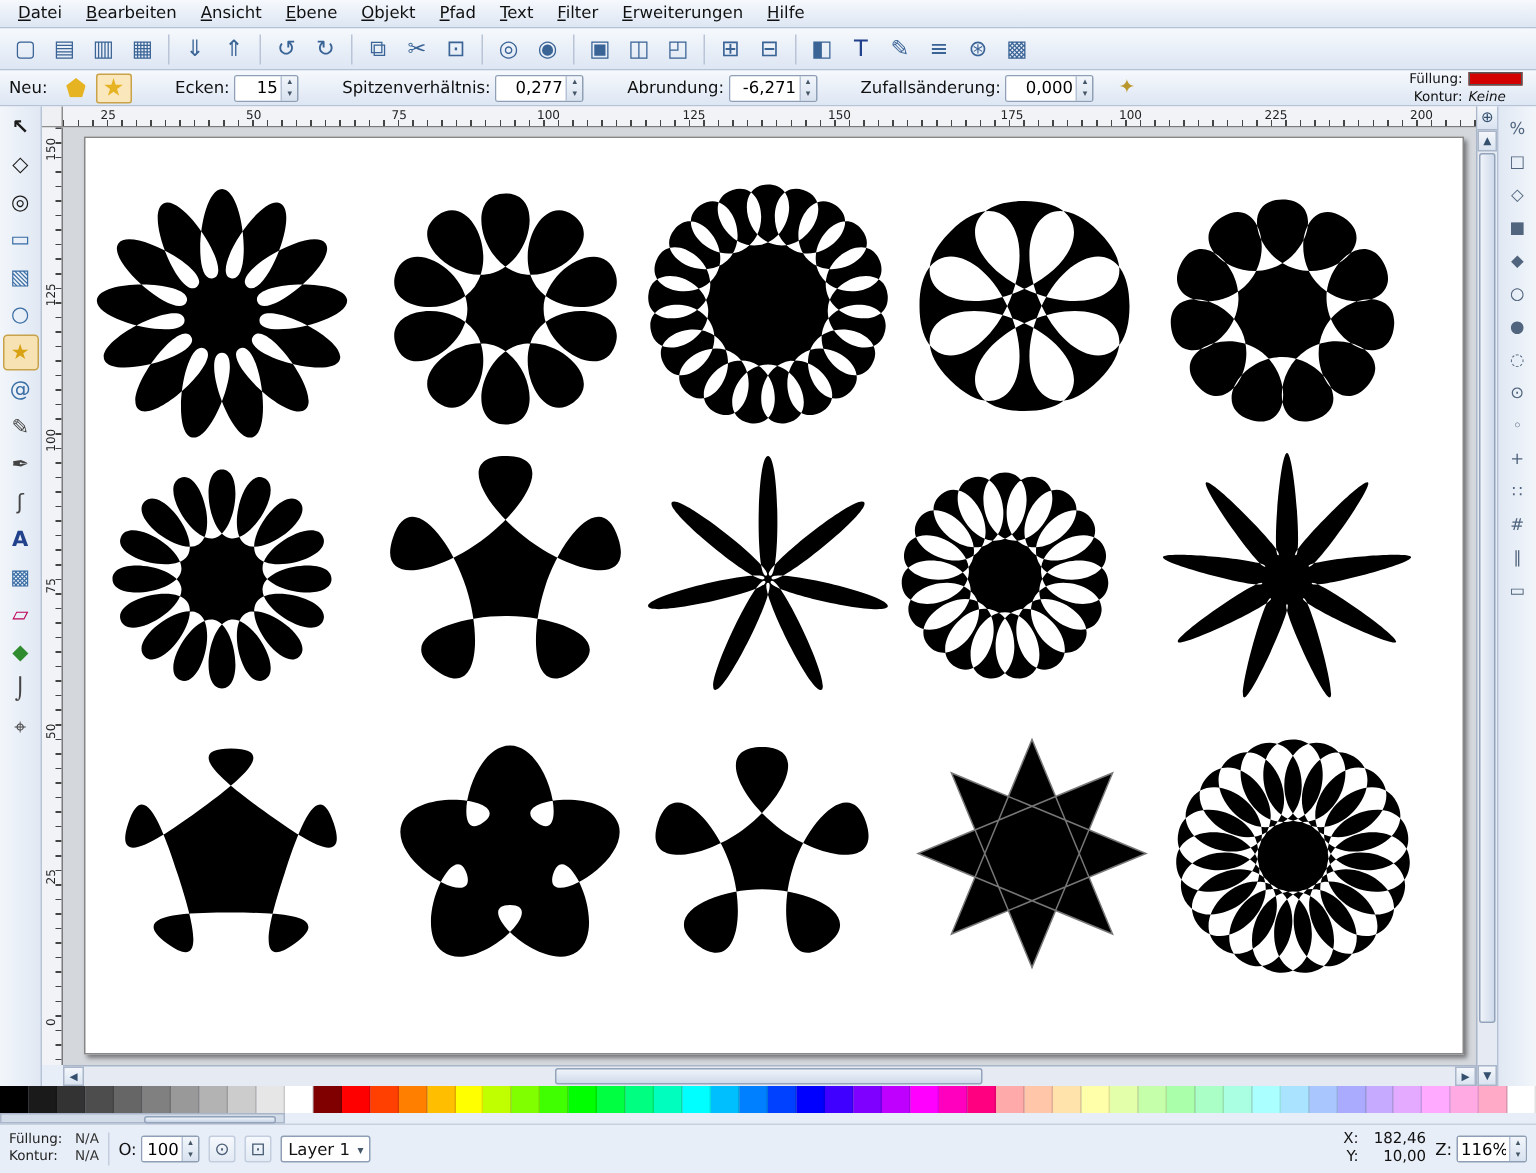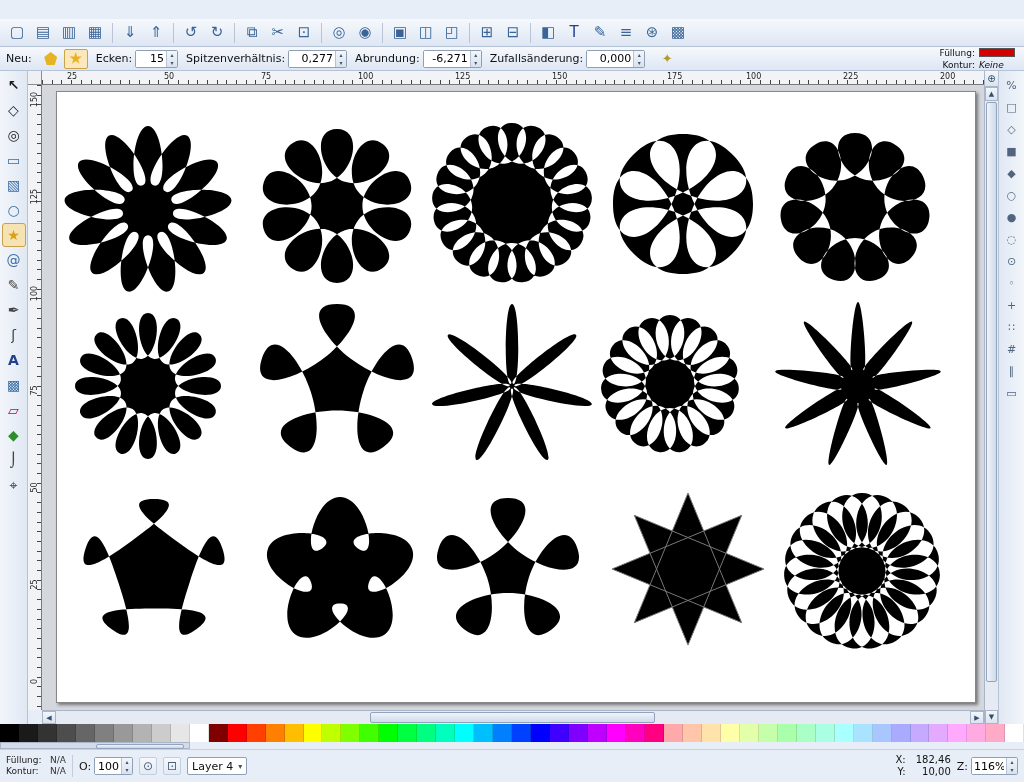--- a/index.html
+++ b/index.html
@@ -13,21 +13,21 @@
   .menu-item{padding:1px 8px 2px 8px}
   .menu-item::first-letter{text-decoration:underline}
   
   #commandsbar{top:19px;height:28px;display:flex;align-items:center;padding:0 4px}
   .tb-btn{width:24px;height:24px;margin:0 1px;display:flex;align-items:center;justify-content:center;border:1px solid transparent;border-radius:3px}
   .tb-btn .glyph{font-size:15px;line-height:1;color:#3a6496}
   .tb-sep{width:1px;height:20px;background:#b9c4d6;margin:0 4px}
   
   #tooloptions{top:47px;height:24px;display:flex;align-items:center;padding:0 6px;gap:3px}
   #to-fields{display:contents}
-  .to-label{margin-left:5px;white-space:nowrap}
+  .to-label{margin-left:26px;white-space:nowrap}
   .spin{display:flex;align-items:stretch;height:18px;border:1px solid #8fa0b6;background:#fff;border-radius:2px}
   .spin input{border:none;outline:none;width:46px;font:inherit;text-align:right;padding:0 2px;background:#fff}
   .spin input.narrow{width:30px}
   .spin-arrows{display:flex;flex-direction:column;width:11px;background:linear-gradient(#f2f6fb,#d8e2ef);border-left:1px solid #b6c3d6}
   .spin-up,.spin-down{flex:1;display:flex;align-items:center;justify-content:center;font-size:6px;color:#445566;line-height:1}
   #shape-modes{display:flex;gap:1px;margin-left:4px}
   .mode-btn{width:24px;height:20px;display:flex;align-items:center;justify-content:center;border:1px solid transparent}
   .mode-btn.active{background:#fbe7bc;border:1px solid #caa24a;border-radius:2px}
   .shape-glyph{width:13px;height:13px;display:inline-block;background:#e6b322}
   .shape-glyph.polygon{clip-path:polygon(50% 0,100% 38%,81% 100%,19% 100%,0 38%)}
@@ -89,20 +89,32 @@
   .sb-zoom-wrap{display:flex;align-items:center;gap:3px}
   .sb-zoom-wrap input{width:34px}
   .sb-opacity-wrap{display:flex;align-items:center;gap:3px}
   .sb-opacity-wrap input{width:26px}
 </style>
 </head>
 <body>
 
 <div id="app">
 
+  <div id="menubar" class="bar">
+      <span class="menu-item">Datei</span>
+      <span class="menu-item">Bearbeiten</span>
+      <span class="menu-item">Ansicht</span>
+      <span class="menu-item">Ebene</span>
+      <span class="menu-item">Objekt</span>
+      <span class="menu-item">Pfad</span>
+      <span class="menu-item">Text</span>
+      <span class="menu-item">Filter</span>
+      <span class="menu-item">Erweiterungen</span>
+      <span class="menu-item">Hilfe</span>
+    </div>
 
   <div id="commandsbar" class="bar">
       <button class="tb-btn">
         <span class="glyph">▢</span>
       </button>
       <button class="tb-btn">
         <span class="glyph">▤</span>
       </button>
       <button class="tb-btn">
         <span class="glyph">▥</span>
@@ -474,21 +486,21 @@
         </div>
       </div>
     </div>
     <button class="sb-icon-btn">
         <span>⊙</span>
       </button>
     <button class="sb-icon-btn">
         <span>⊡</span>
       </button>
     <div class="combo">
-      <span>Layer 4</span>
+      <span>Layer 1</span>
       <span class="caret">▾</span>
     </div>
     <div id="sb-message"></div>
     <div id="sb-xy">
       <div class="xy-row">
         <span>X:</span>
         <span class="xy-val">182,46</span>
       </div>
       <div class="xy-row">
         <span>Y:</span>

